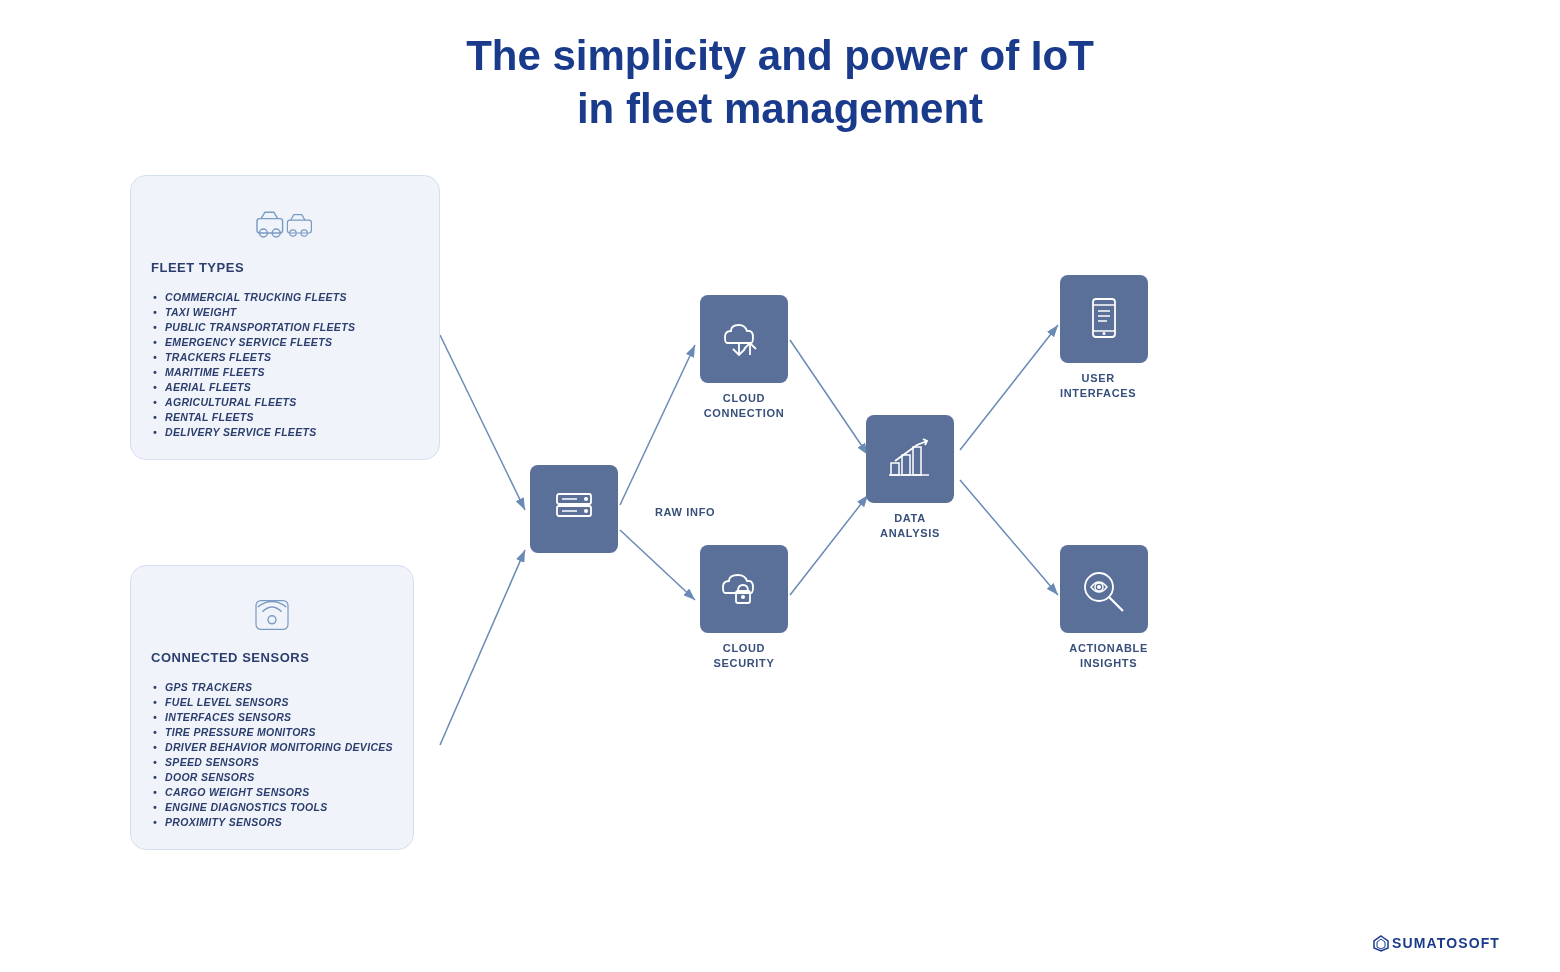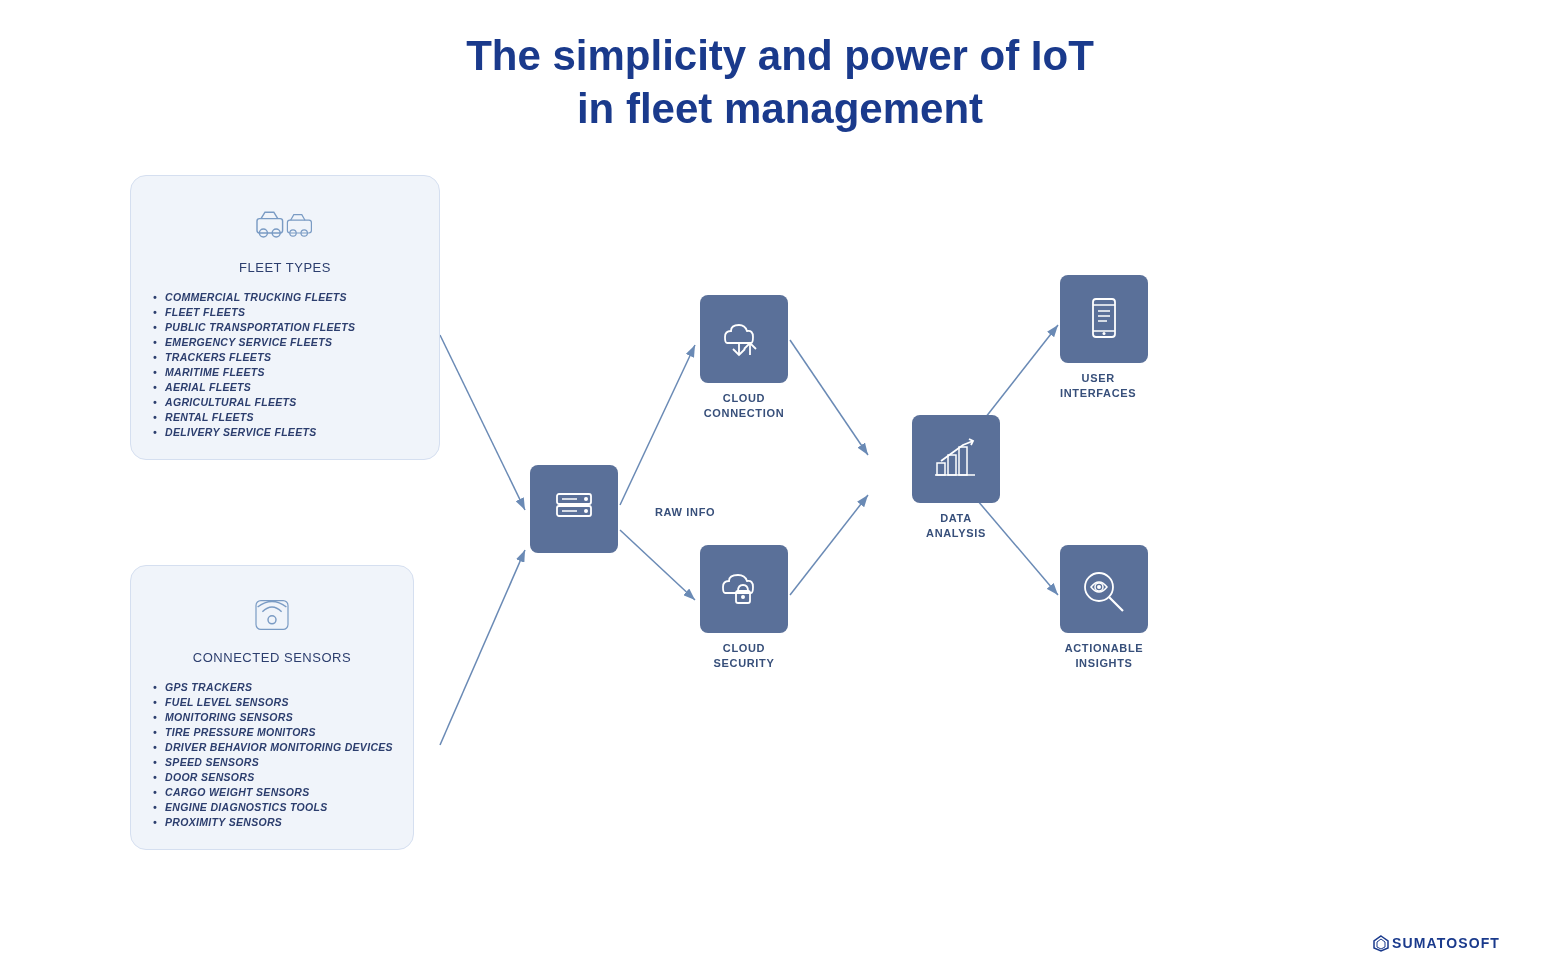--- a/index.html
+++ b/index.html
@@ -38,23 +38,22 @@
       border: 1.5px solid #d5dff0;
     }
 
     .card-icon {
       display: flex;
       justify-content: center;
       margin-bottom: 10px;
     }
 
     .card-title {
-      text-align: center;
       font-size: 13px;
-      font-weight: 400;
+      font-weight: 700;
       color: #2c3e6e;
       letter-spacing: 0.04em;
       margin-bottom: 14px;
     }
 
     .card-list {
       list-style: none;
       padding: 0;
       font-style: italic;
     }
@@ -160,21 +159,21 @@
       left: 570px;
       top: 370px;
       display: flex;
       flex-direction: column;
       align-items: center;
     }
 
     
     .data-analysis-block {
       position: absolute;
-      left: 782px;
+      left: 736px;
       top: 240px;
       display: flex;
       flex-direction: column;
       align-items: center;
     }
 
     
     .user-interfaces-block {
       position: absolute;
       left: 930px;
@@ -184,21 +183,21 @@
       align-items: flex-start;
     }
 
     
     .actionable-insights-block {
       position: absolute;
       left: 930px;
       top: 370px;
       display: flex;
       flex-direction: column;
-      align-items: center;
+      align-items: flex-end;
     }
 
     .box-80 {
       background: #5a7099;
       border-radius: 8px;
       width: 88px;
       height: 88px;
       display: flex;
       align-items: center;
       justify-content: center;
@@ -262,21 +261,21 @@
 
           <rect x="43" y="20" width="30" height="16" rx="3" stroke="#7a9bc4" stroke-width="1.5" fill="none"></rect>
           <path d="M47 20 L51 13 L61 13 L65 20" stroke="#7a9bc4" stroke-width="1.5" fill="none"></path>
           <circle cx="50" cy="36" r="4" stroke="#7a9bc4" stroke-width="1.5" fill="none"></circle>
           <circle cx="64" cy="36" r="4" stroke="#7a9bc4" stroke-width="1.5" fill="none"></circle>
         </svg>
       </div>
       <div class="card-title">FLEET TYPES</div>
       <ul class="card-list">
       <li>COMMERCIAL TRUCKING FLEETS</li>
-          <li>FLEET FLEETS</li>
+          <li>TAXI WEIGHT</li>
           <li>PUBLIC TRANSPORTATION FLEETS</li>
           <li>EMERGENCY SERVICE FLEETS</li>
           <li>TRACKERS FLEETS</li>
           <li>MARITIME FLEETS</li>
           <li>AERIAL FLEETS</li>
           <li>AGRICULTURAL FLEETS</li>
           <li>RENTAL FLEETS</li>
           <li>DELIVERY SERVICE FLEETS</li>
         </ul>
     </div>
@@ -288,21 +287,21 @@
           <circle cx="40" cy="32" r="5" stroke="#7a9bc4" stroke-width="1.8" fill="none"></circle>
           <path d="M28 22 Q40 10 52 22" stroke="#7a9bc4" stroke-width="1.8" fill="none"></path>
           <path d="M22 16 Q40 2 58 16" stroke="#7a9bc4" stroke-width="1.8" fill="none"></path>
           <rect x="20" y="8" width="40" height="36" rx="6" stroke="#7a9bc4" stroke-width="1.5" fill="none"></rect>
         </svg>
       </div>
       <div class="card-title">CONNECTED SENSORS</div>
       <ul class="card-list">
       <li>GPS TRACKERS</li>
           <li>FUEL LEVEL SENSORS</li>
-          <li>MONITORING SENSORS</li>
+          <li>INTERFACES SENSORS</li>
           <li>TIRE PRESSURE MONITORS</li>
           <li>DRIVER BEHAVIOR MONITORING DEVICES</li>
           <li>SPEED SENSORS</li>
           <li>DOOR SENSORS</li>
           <li>CARGO WEIGHT SENSORS</li>
           <li>ENGINE DIAGNOSTICS TOOLS</li>
           <li>PROXIMITY SENSORS</li>
         </ul>
     </div>
 

